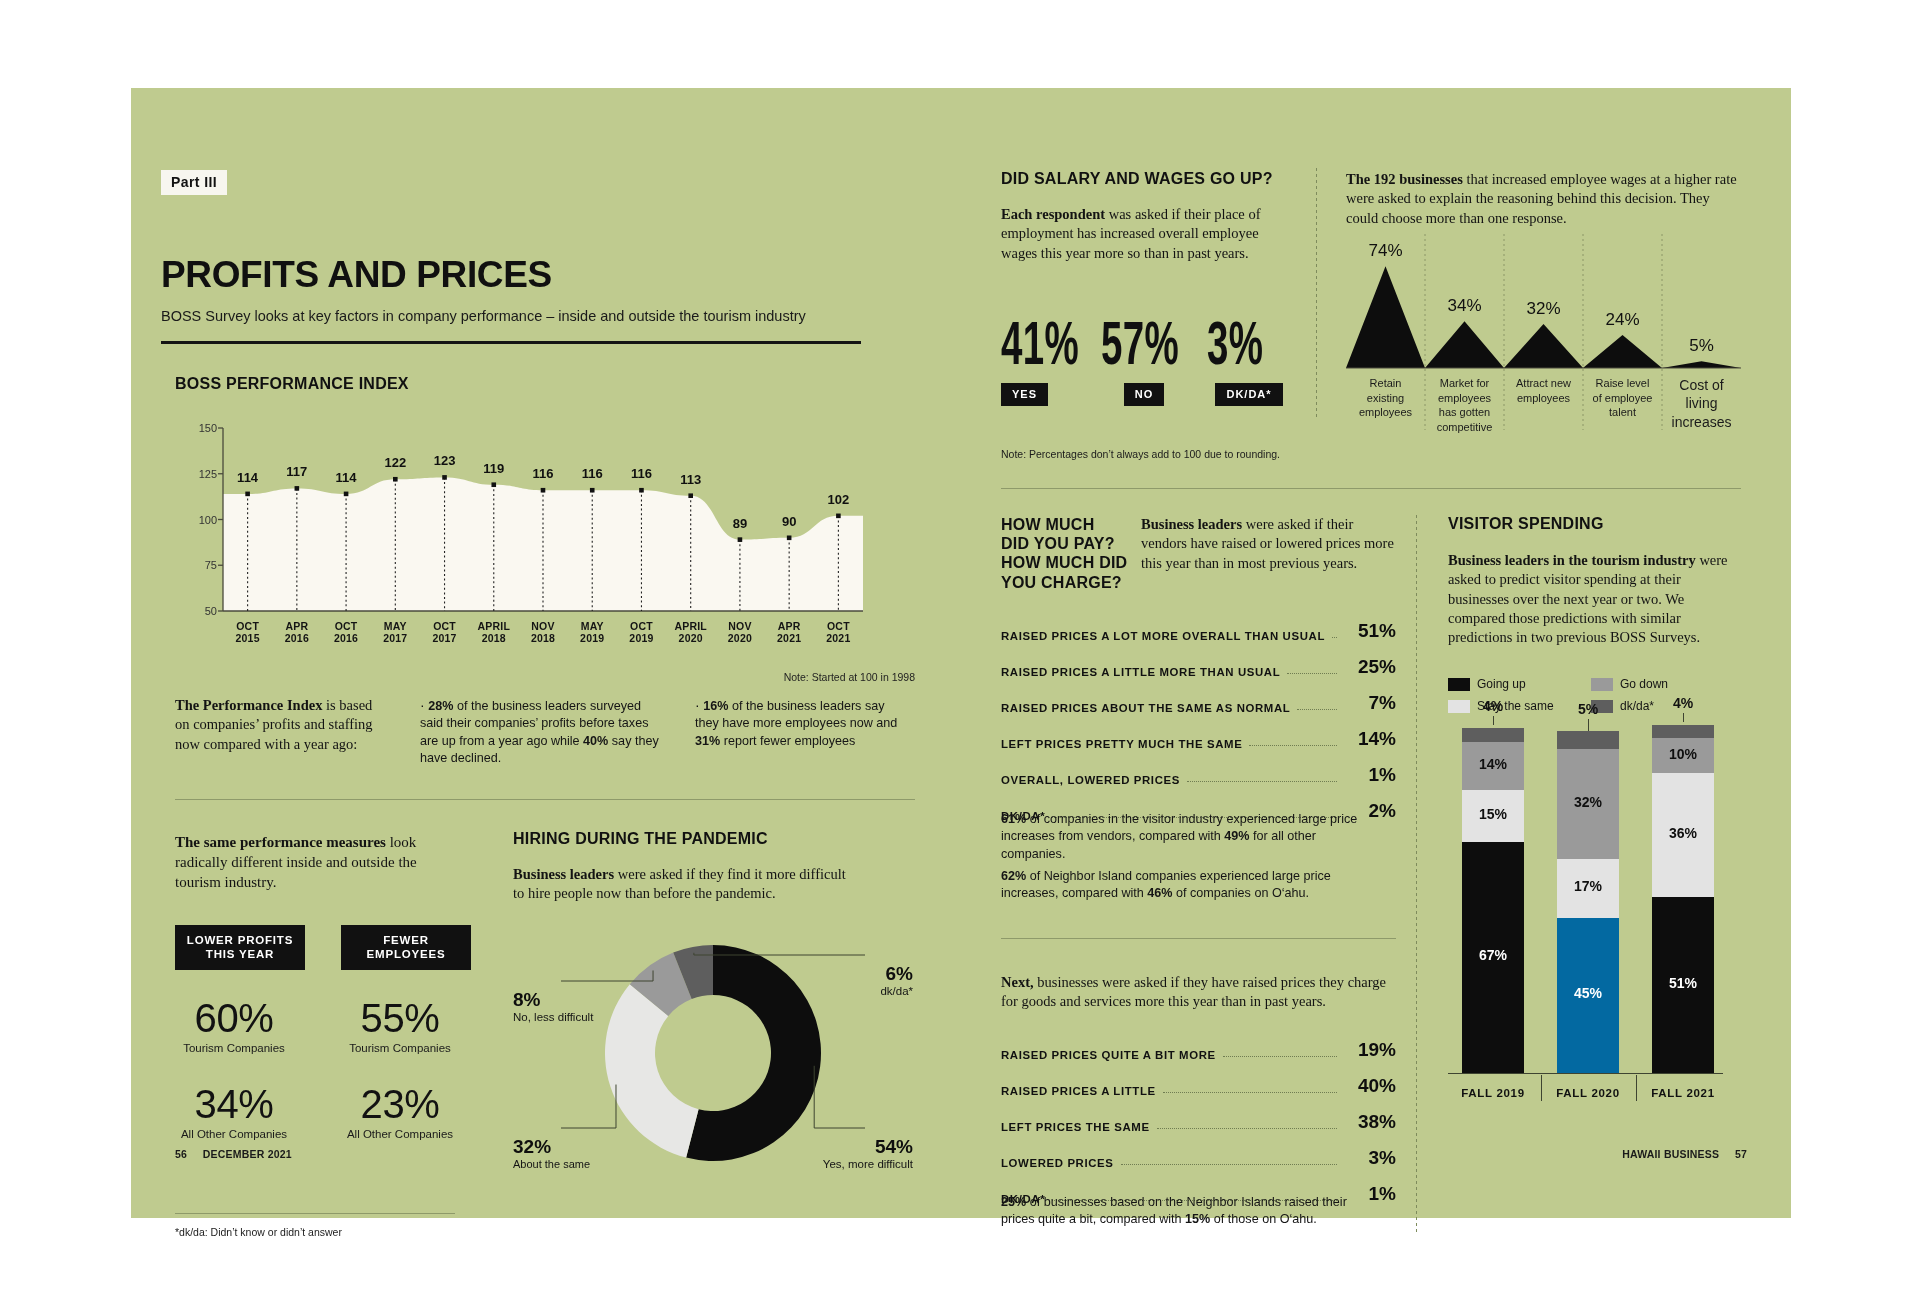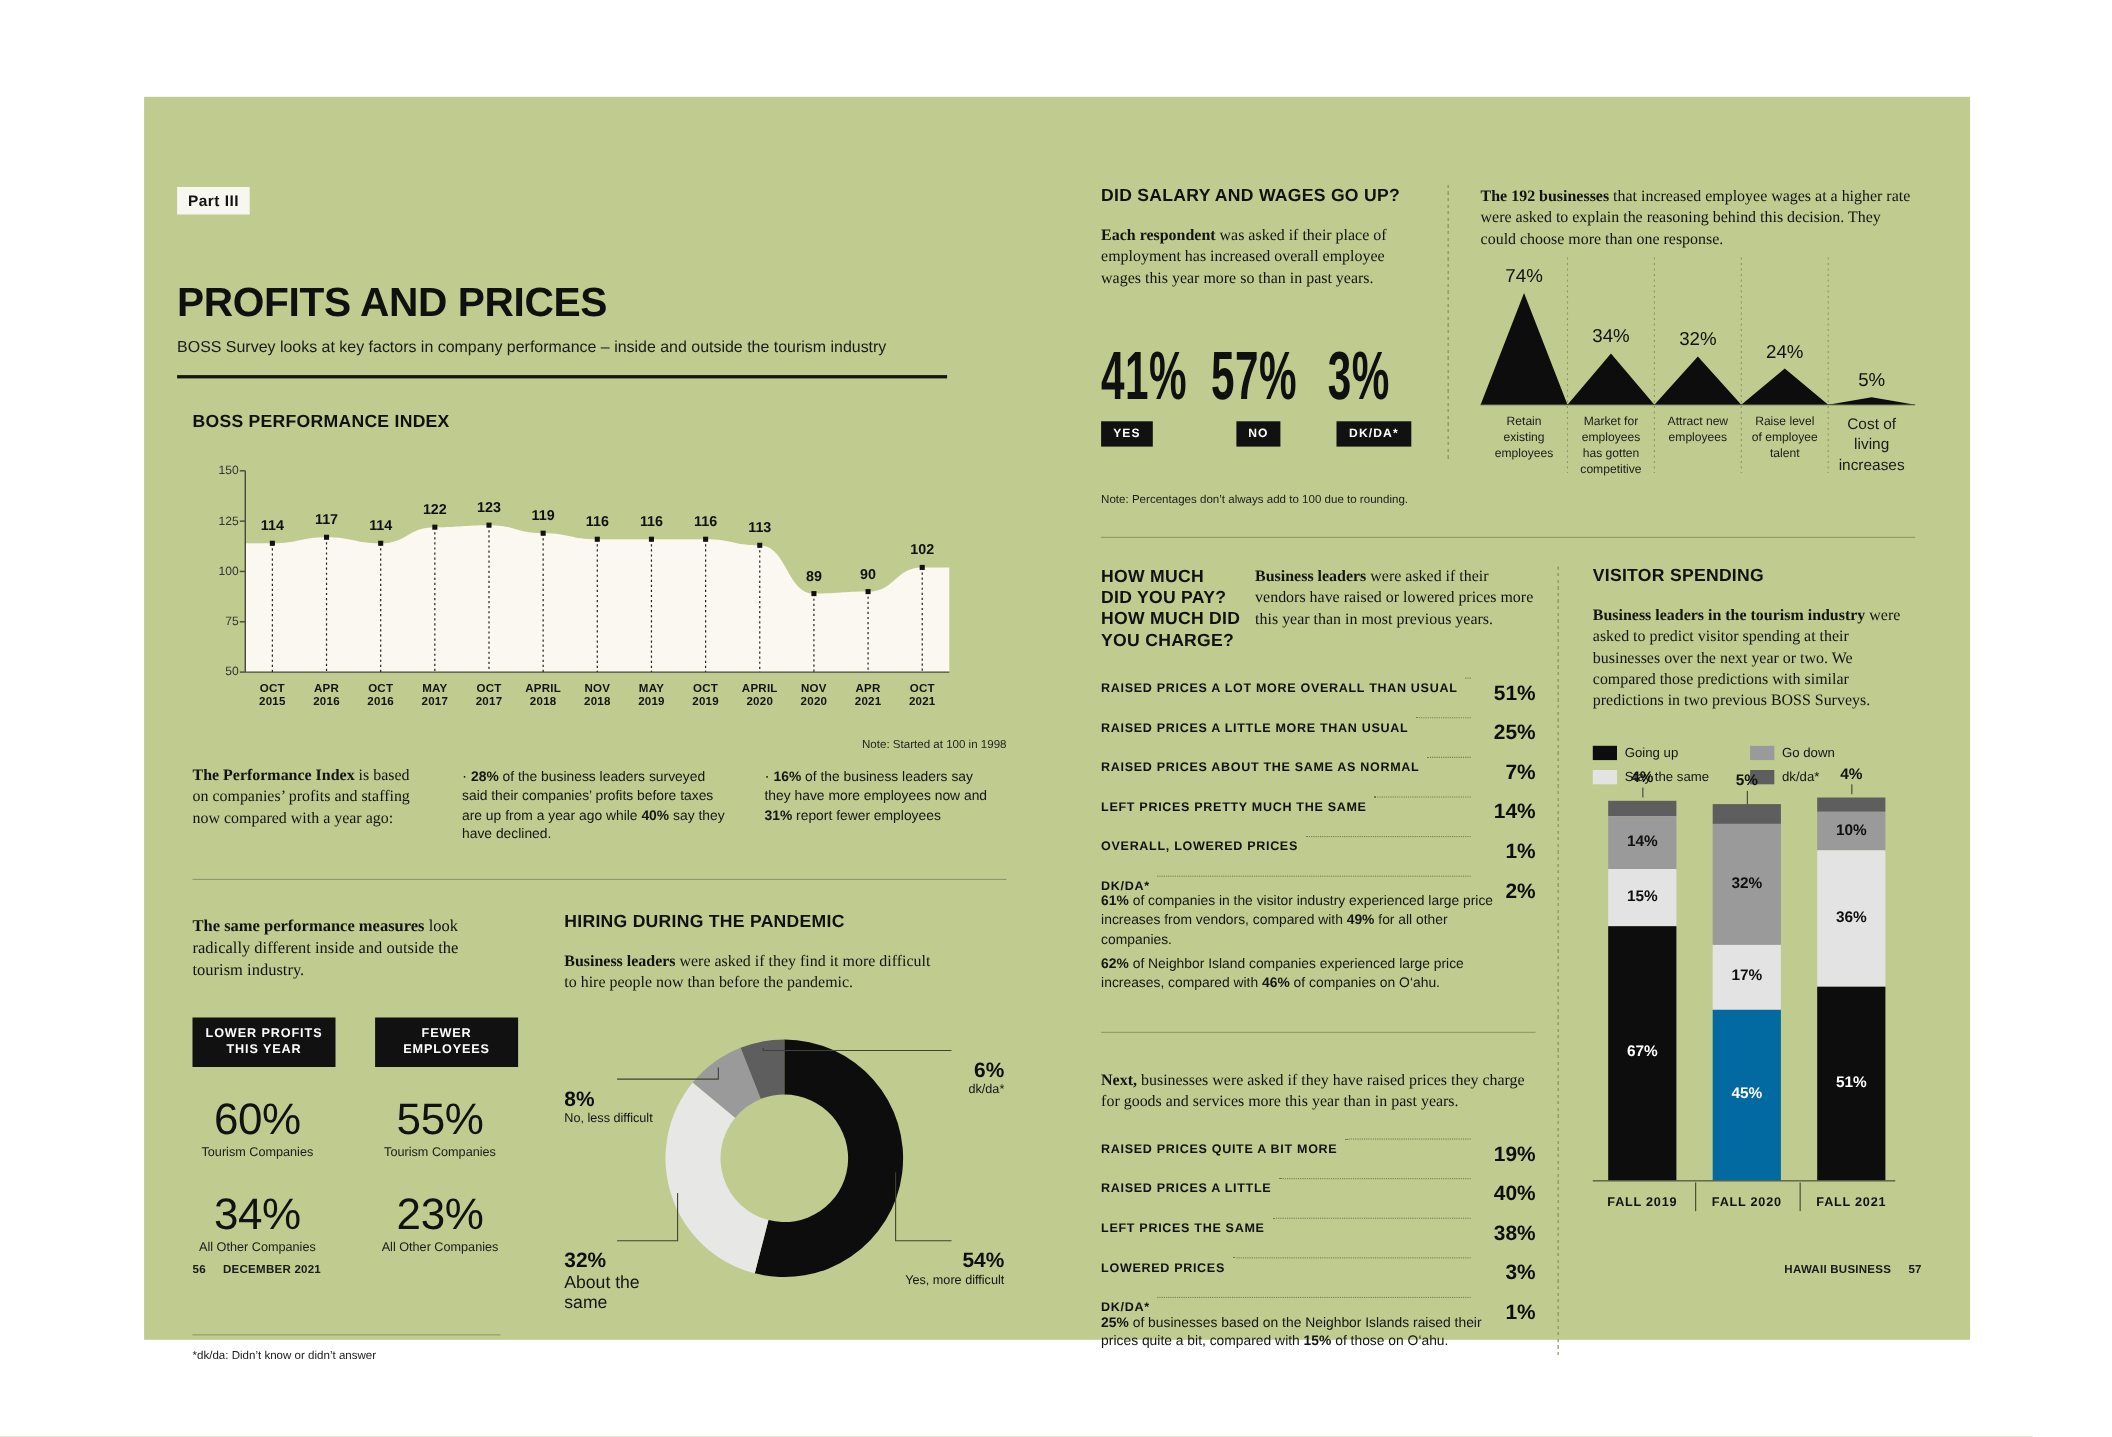--- a/index.html
+++ b/index.html
@@ -69,21 +69,21 @@
     transform:scaleX(.62);transform-origin:left bottom;letter-spacing:.01em;
     white-space:nowrap;
   }
   .pcttag{
     display:inline-block;background:#111;color:#fff;font-size:11px;font-weight:bold;
     letter-spacing:.09em;padding:5px 11px 6px 11px;margin-top:12px;
   }
   .vdash{width:1px;background:repeating-linear-gradient(to bottom,#7e8b5c 0 3px,transparent 3px 6px);}
 
   
-  .drow{display:flex;align-items:flex-start;gap:7px;padding:7px 0 7px 0;}
+  .drow{display:flex;align-items:flex-end;gap:7px;padding:7px 0 7px 0;}
   .dlabel{font-size:11.4px;font-weight:bold;letter-spacing:.055em;color:#111;white-space:nowrap;}
   .dfill{flex:1;border-bottom:1.4px dotted #707d52;transform:translateY(-4px);}
   .dval{font-size:19px;font-weight:bold;color:#0e0e0e;min-width:52px;text-align:right;}
 
   
   .legitem{display:flex;align-items:center;gap:7px;font-size:12px;color:#141414;}
   .swatch{width:22px;height:13px;display:block;}
 
   
   .segtxt{
@@ -271,21 +271,21 @@
           <div style="position: absolute; top: 50px; left: 300px; width: 100px; text-align: right;">
             <div style="font-size:19px;font-weight:bold;color:#0e0e0e;">6%</div>
             <div style="font-size:11.5px;color:#141414;">dk/da*</div>
           </div>
           <div style="position: absolute; top: 223px; left: 300px; width: 100px; text-align: right;">
             <div style="font-size:19px;font-weight:bold;color:#0e0e0e;">54%</div>
             <div style="font-size:11.5px;color:#141414;">Yes, more difficult</div>
           </div>
           <div style="position: absolute; top: 223px; left: 0px; width: 100px; text-align: left;">
             <div style="font-size:19px;font-weight:bold;color:#0e0e0e;">32%</div>
-            <div style="font-size:16px;color:#141414;">About the same</div>
+            <div style="font-size:11px;color:#141414;">About the same</div>
           </div>
           <div style="position: absolute; top: 76px; left: 0px; width: 100px; text-align: left;">
             <div style="font-size:19px;font-weight:bold;color:#0e0e0e;">8%</div>
             <div style="font-size:11.5px;color:#141414;">No, less difficult</div>
           </div>
         </div>
     </div>
 
   </div>
 

